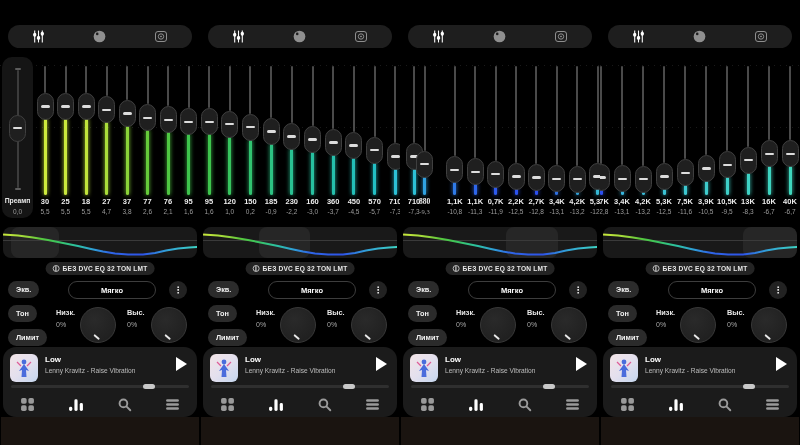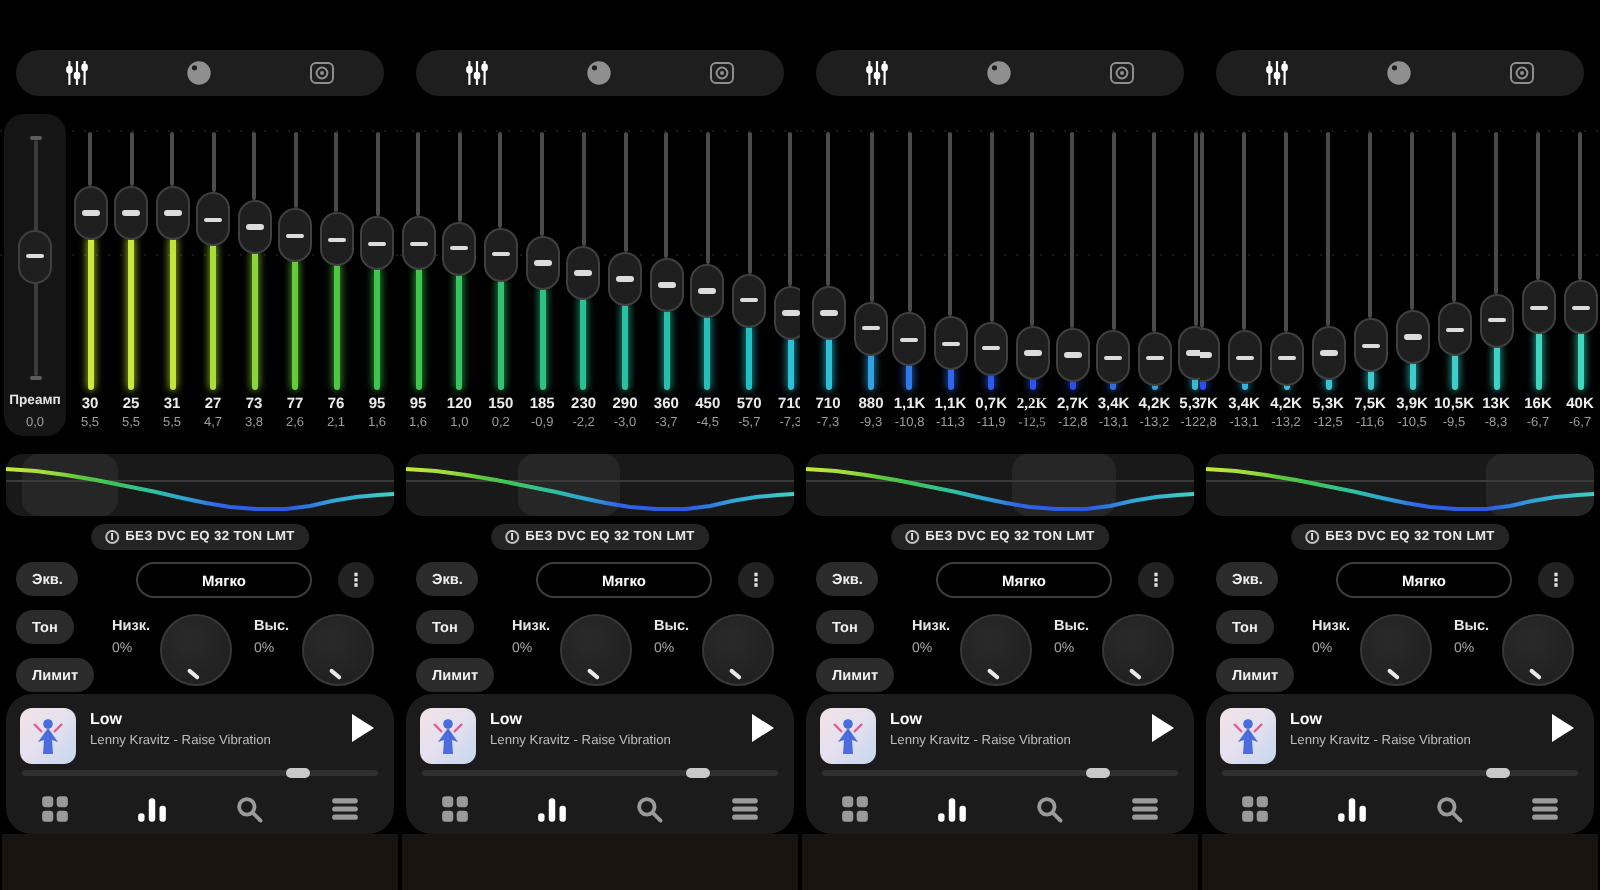--- a/index.html
+++ b/index.html
@@ -129,35 +129,35 @@
             <div class="trk" style="top: 11px; height: 27.1875px;"></div>
             <div class="fill" style="top: 63.1875px; height: 76.8125px; background: rgb(201, 232, 60); box-shadow: rgb(201, 232, 60) 0px 0px 4px;"></div>
             <div class="thumb" style="top: 38.1875px;"></div>
             <div class="freq">25</div>
             <div class="db">5,5</div>
           </div>
           <div class="band" style="left: 75.5px;">
             <div class="trk" style="top: 11px; height: 27.1875px;"></div>
             <div class="fill" style="top: 63.1875px; height: 76.8125px; background: rgb(193, 228, 59); box-shadow: rgb(193, 228, 59) 0px 0px 4px;"></div>
             <div class="thumb" style="top: 38.1875px;"></div>
-            <div class="freq">31</div>
+            <div class="freq">18</div>
             <div class="db">5,5</div>
           </div>
           <div class="band" style="left: 96px;">
             <div class="trk" style="top: 11px; height: 30.2875px;"></div>
             <div class="fill" style="top: 66.2875px; height: 73.7125px; background: rgb(169, 221, 58); box-shadow: rgb(169, 221, 58) 0px 0px 4px;"></div>
             <div class="thumb" style="top: 41.2875px;"></div>
             <div class="freq">27</div>
             <div class="db">4,7</div>
           </div>
           <div class="band" style="left: 116.5px;">
             <div class="trk" style="top: 11px; height: 33.775px;"></div>
             <div class="fill" style="top: 69.775px; height: 70.225px; background: rgb(139, 212, 57); box-shadow: rgb(139, 212, 57) 0px 0px 4px;"></div>
             <div class="thumb" style="top: 44.775px;"></div>
-            <div class="freq">73</div>
+            <div class="freq">37</div>
             <div class="db">3,8</div>
           </div>
           <div class="band" style="left: 137px;">
             <div class="trk" style="top: 11px; height: 38.425px;"></div>
             <div class="fill" style="top: 74.425px; height: 65.575px; background: rgb(101, 203, 58); box-shadow: rgb(101, 203, 58) 0px 0px 4px;"></div>
             <div class="thumb" style="top: 49.425px;"></div>
             <div class="freq">77</div>
             <div class="db">2,6</div>
           </div>
           <div class="band" style="left: 157.5px;">
@@ -350,21 +350,21 @@
             <div class="trk" style="top: 11px; height: 57.025px;"></div>
             <div class="fill" style="top: 93.025px; height: 46.975px; background: rgb(41, 193, 146); box-shadow: rgb(41, 193, 146) 0px 0px 4px;"></div>
             <div class="thumb" style="top: 68.025px;"></div>
             <div class="freq">230</div>
             <div class="db">-2,2</div>
           </div>
           <div class="band" style="left: 102px;">
             <div class="trk" style="top: 11px; height: 60.125px;"></div>
             <div class="fill" style="top: 96.125px; height: 43.875px; background: rgb(39, 192, 160); box-shadow: rgb(39, 192, 160) 0px 0px 4px;"></div>
             <div class="thumb" style="top: 71.125px;"></div>
-            <div class="freq">290</div>
+            <div class="freq">160</div>
             <div class="db">-3,0</div>
           </div>
           <div class="band" style="left: 122.7px;">
             <div class="trk" style="top: 11px; height: 62.8375px;"></div>
             <div class="fill" style="top: 98.8375px; height: 41.1625px; background: rgb(37, 192, 172); box-shadow: rgb(37, 192, 172) 0px 0px 4px;"></div>
             <div class="thumb" style="top: 73.8375px;"></div>
             <div class="freq">360</div>
             <div class="db">-3,7</div>
           </div>
           <div class="band" style="left: 143.4px;">
@@ -532,21 +532,21 @@
       <div class="gridline" style="top:72px"></div>
 
       <div class="bands">
           <div class="band" style="left: 3.5px;">
             <div class="trk" style="top: 11px; height: 76.7875px;"></div>
             <div class="fill" style="top: 112.787px; height: 27.2125px; background: rgb(44, 192, 214); box-shadow: rgb(44, 192, 214) 0px 0px 4px;"></div>
             <div class="thumb" style="top: 87.7875px;"></div>
             <div class="freq">710</div>
             <div class="db">-7,3</div>
           </div>
-          <div class="band" style="left: 25px;">
+          <div class="band" style="left: 14px; font-family: Liberation Serif, serif;">
             <div class="trk" style="top: 11px; height: 84.5375px;"></div>
             <div class="fill" style="top: 120.537px; height: 19.4625px; background: rgb(48, 162, 226); box-shadow: rgb(48, 162, 226) 0px 0px 4px;"></div>
             <div class="thumb" style="top: 95.5375px;"></div>
             <div class="freq">880</div>
             <div class="db">-9,3</div>
           </div>
           <div class="band" style="left: 44.3px;">
             <div class="trk" style="top: 11px; height: 90.35px;"></div>
             <div class="fill" style="top: 126.35px; height: 13.65px; background: rgb(47, 122, 232); box-shadow: rgb(47, 122, 232) 0px 0px 4px;"></div>
             <div class="thumb" style="top: 101.35px;"></div>
@@ -560,21 +560,21 @@
             <div class="freq">1,1K</div>
             <div class="db">-11,3</div>
           </div>
           <div class="band" style="left: 85.1px;">
             <div class="trk" style="top: 11px; height: 94.6125px;"></div>
             <div class="fill" style="top: 130.613px; height: 9.3875px; background: rgb(45, 90, 238); box-shadow: rgb(45, 90, 238) 0px 0px 4px;"></div>
             <div class="thumb" style="top: 105.612px;"></div>
             <div class="freq">0,7K</div>
             <div class="db">-11,9</div>
           </div>
-          <div class="band" style="left: 105.5px; font-family: Liberation Serif, serif;">
+          <div class="band" style="left: 105.5px;">
             <div class="trk" style="top: 11px; height: 96.9375px;"></div>
             <div class="fill" style="top: 132.938px; height: 7.0625px; background: rgb(44, 82, 240); box-shadow: rgb(44, 82, 240) 0px 0px 4px;"></div>
             <div class="thumb" style="top: 107.938px;"></div>
             <div class="freq">2,2K</div>
             <div class="db">-12,5</div>
           </div>
           <div class="band" style="left: 125.9px;">
             <div class="trk" style="top: 11px; height: 98.1px;"></div>
             <div class="fill" style="top: 134.1px; height: 5.9px; background: rgb(43, 78, 240); box-shadow: rgb(43, 78, 240) 0px 0px 4px;"></div>
             <div class="thumb" style="top: 109.1px;"></div>

